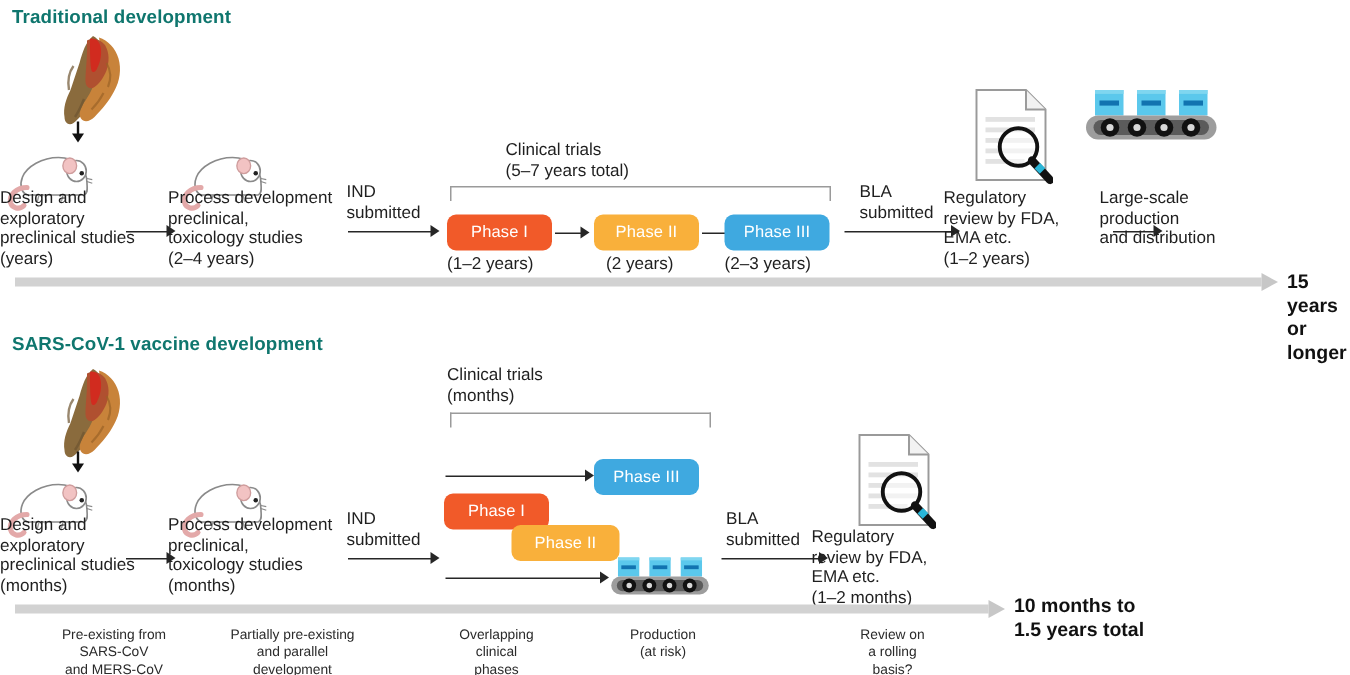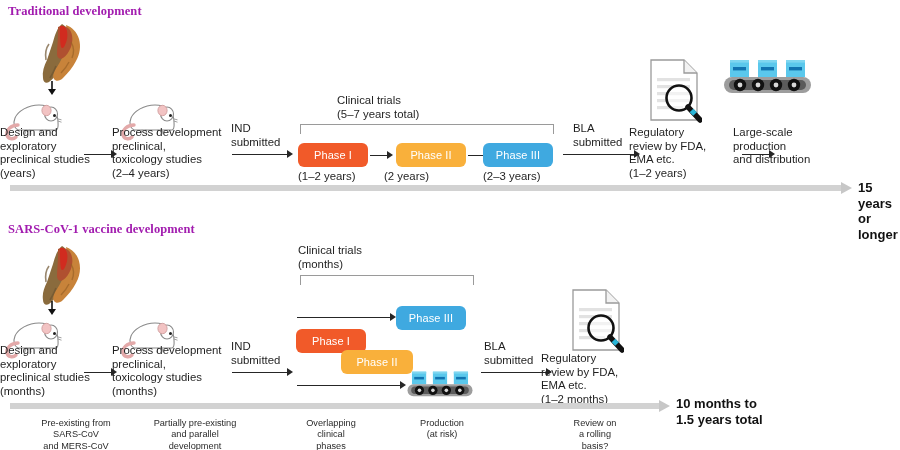--- a/index.html
+++ b/index.html
@@ -5,21 +5,21 @@
   html,body{margin:0;padding:0;}
   body{
     width:900px;height:450px;position:relative;overflow:hidden;
     background:#ffffff;
     font-family:"Liberation Sans","DejaVu Sans",sans-serif;
     color:#1a1a1a;
     -webkit-font-smoothing:antialiased;
   }
   .abs{position:absolute;}
   .sec-title{
-    font-size:12.5px;font-weight:bold;color:#a21caf;letter-spacing:.1px;font-family:Liberation Serif, serif;
+    font-size:12.5px;font-weight:bold;color:#0f766e;letter-spacing:.1px;
   }
   .txt{
     font-size:11.4px;line-height:13.6px;text-align:left;color:#1f1f1f;
     white-space:pre-line;
   }
   .txt-sm{
     font-size:9.2px;line-height:11.4px;text-align:center;color:#2b2b2b;
     white-space:pre-line;
   }
   .total{
@@ -180,21 +180,21 @@
 </div>
 <div class="abs txt" style="left:298px;top:170px;width:70px;">(1–2 years)</div>
 <div class="arrow" style="left:370px;top:151px;width:24px;">
   <div class="ln" style="width:18px;"></div>
     <div class="hd" style="left:17px;"></div>
 </div>
 
 <div class="pill" style="left:396px;top:143px;width:70px;height:24px;background:#F9B03B;">
   <span>Phase II</span>
 </div>
-<div class="abs txt" style="left:384px;top:170px;width:70px;">(2 years)</div>
+<div class="abs txt" style="left:404px;top:170px;width:70px;">(2 years)</div>
 <div class="arrow" style="left:468px;top:151px;width:24px;">
   <div class="ln" style="width:18px;"></div>
     <div class="hd" style="left:17px;"></div>
 </div>
 
 <div class="pill" style="left:483px;top:143px;width:70px;height:24px;background:#3FA9E0;">
   <span>Phase III</span>
 </div>
 <div class="abs txt" style="left:483px;top:170px;width:70px;">(2–3 years)</div>
 

